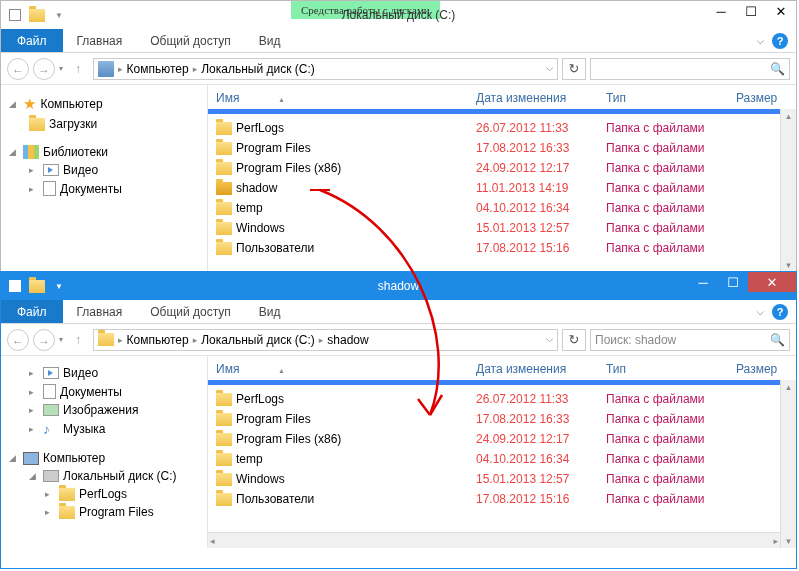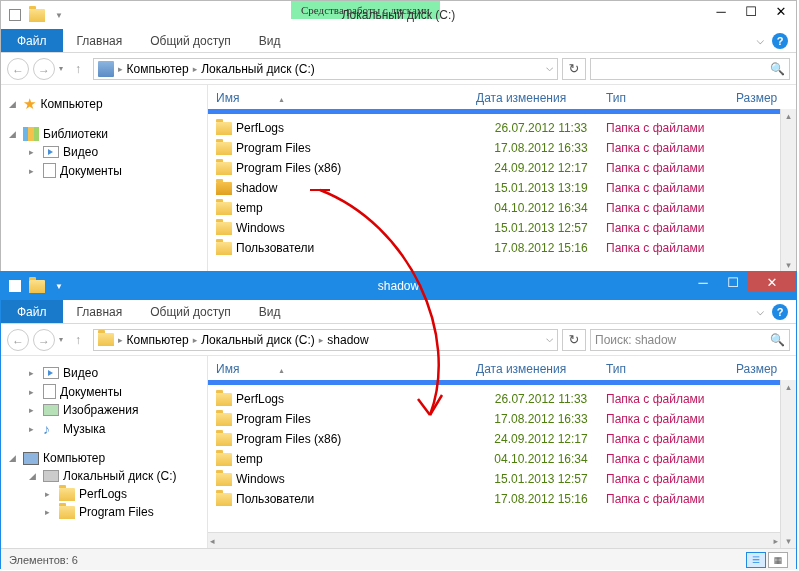--- a/index.html
+++ b/index.html
@@ -46,21 +46,21 @@
 .content { flex: 1; position: relative; }
 .cols { display: flex; padding: 6px 0 4px 8px; border-bottom: 5px solid #3b82f6; font-size: 12px; color: #3a6ea5; }
 .col-name { width: 260px; }
 .col-date { width: 130px; }
 .col-type { width: 130px; }
 .col-size { width: 60px; text-align: left; }
 .sort-ind { font-size: 8px; color: #888; margin-left: 40px; }
 .rows { padding-top: 4px; }
 .row { display: flex; align-items: center; padding: 3px 0 3px 8px; font-size: 12px; }
 .row .cell-name { width: 260px; display: flex; align-items: center; gap: 4px; }
-.row .cell-date { width: 130px; color: #4d7c0f; text-align: center; }
+.row .cell-date { width: 130px; color: #ef4444; }
 .row .cell-type { width: 130px; color: #be185d; }
 .folder-icon { width: 16px; height: 13px; background: linear-gradient(#fce08a,#f0c24b); border-radius: 1px 1px 0 0; position: relative; }
 .folder-icon::before { content: ""; position: absolute; top: -3px; left: 0; width: 7px; height: 3px; background: #f0c24b; border-radius: 1px 1px 0 0; }
 .star-icon { color: #f5a623; font-size: 15px; }
 .lib-icon { width: 16px; height: 14px; background: linear-gradient(90deg,#6bb5e8 33%,#f5c04b 33% 66%,#a0d468 66%); }
 .mon-icon { width: 16px; height: 12px; background: #6bb5e8; border: 1px solid #999; }
 .drive-icon { width: 16px; height: 12px; background: #ccc; border: 1px solid #999; }
 .vid-icon { width: 16px; height: 12px; background: #fff; border: 1px solid #999; position: relative; }
 .vid-icon::after { content: ""; position: absolute; left: 4px; top: 2px; border-left: 5px solid #4a90d9; border-top: 3px solid transparent; border-bottom: 3px solid transparent; }
 .doc-icon { width: 13px; height: 15px; background: #fff; border: 1px solid #999; }
@@ -127,20 +127,24 @@
     </div>
   </div>
   <div class="body-area">
     <div class="sidebar">
       <div class="sb-group">
         <div class="sb-item">
             <span class="sb-chev">◢</span>
             <span class="star-icon">★</span>
             <span>Компьютер</span>
           </div>
+        <div class="sb-item indent1">
+            <span class="folder-icon sb-icon"></span>
+            <span>Загрузки</span>
+          </div>
       </div>
       <div class="sb-group">
         <div class="sb-item">
             <span class="sb-chev">◢</span>
             <span class="lib-icon sb-icon"></span>
             <span>Библиотеки</span>
           </div>
         <div class="sb-item indent1">
             <span class="sb-chev">▸</span>
             <span class="vid-icon sb-icon"></span>
@@ -183,21 +187,21 @@
               <span>Program Files (x86)</span>
             </div>
             <div class="cell-date">24.09.2012 12:17</div>
             <div class="cell-type">Папка с файлами</div>
           </div>
           <div class="row">
             <div class="cell-name">
               <span class="folder-icon" style="background:linear-gradient(#f5c04b,#e0a020);"></span>
               <span>shadow</span>
             </div>
-            <div class="cell-date">15.01.2013 13:19</div>
+            <div class="cell-date">11.01.2013 14:19</div>
             <div class="cell-type">Папка с файлами</div>
           </div>
           <div class="row">
             <div class="cell-name">
               <span class="folder-icon"></span>
               <span>temp</span>
             </div>
             <div class="cell-date">04.10.2012 16:34</div>
             <div class="cell-type">Папка с файлами</div>
           </div>
@@ -382,26 +386,19 @@
       <div class="scrollbar-v">
           <span class="sb-arrow">▴</span>
           <span class="sb-arrow" style="margin-top:auto;">▾</span>
         </div>
       <div class="scrollbar-h" style="position:absolute;bottom:0;left:0;right:16px;">
           <span class="sb-arrow">◂</span>
           <span class="sb-arrow" style="margin-left:auto;">▸</span>
         </div>
     </div>
   </div>
-  <div class="statusbar">
-    <span>Элементов: 6</span>
-    <div class="view-btns">
-      <span class="view-btn active">☰</span>
-      <span class="view-btn">▦</span>
-    </div>
-  </div>
 </div>
 
 <svg class="arrow-overlay" viewBox="0 0 160 250">
   <path d="M 10 5 C 100 40, 150 150, 120 230" stroke="#d00" stroke-width="2.5" fill="none"></path>
   <path d="M 120 230 L 108 214 M 120 230 L 132 210" stroke="#d00" stroke-width="2.5" fill="none"></path>
   <path d="M 0 5 L 20 5" stroke="#d00" stroke-width="2" fill="none"></path>
 </svg>
 
 </body></html>

